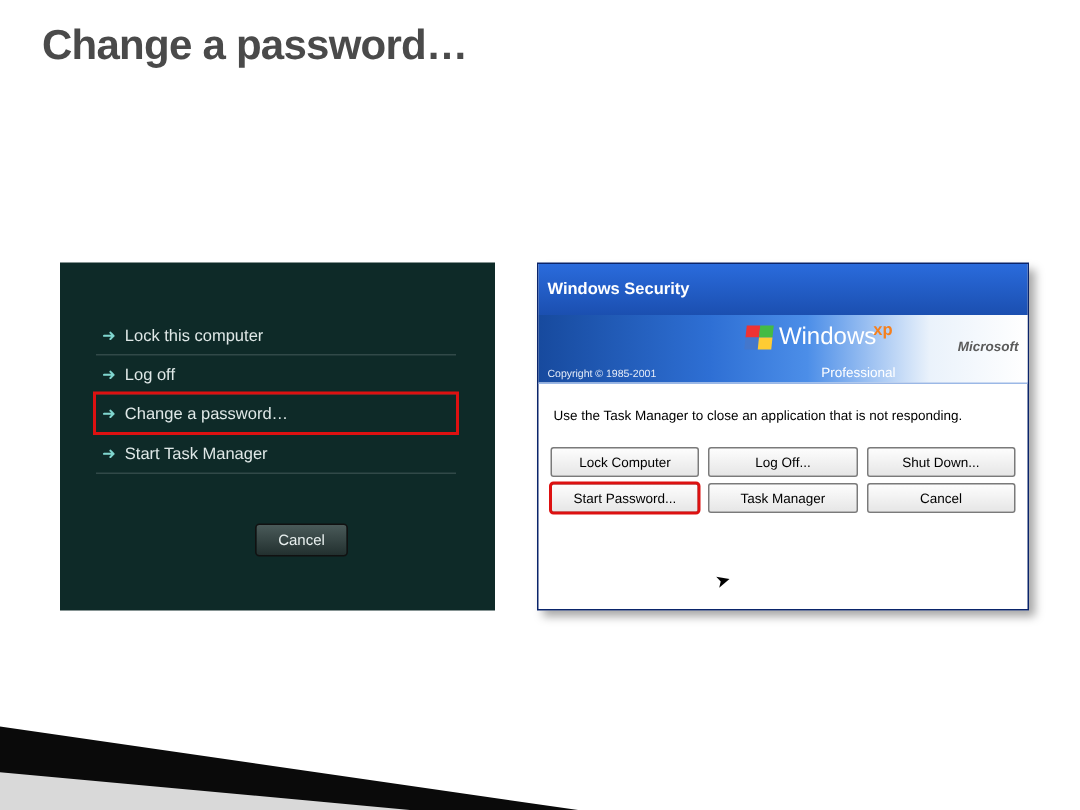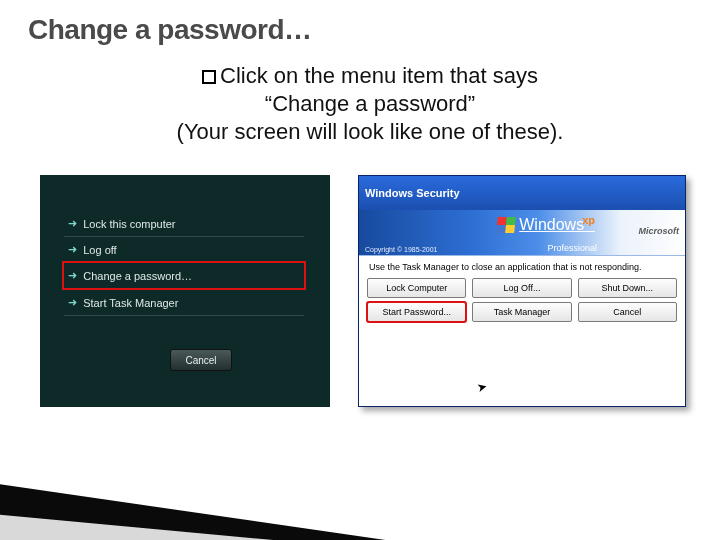--- a/index.html
+++ b/index.html
@@ -25,54 +25,49 @@
   
   .xp { width: 328px; height: 232px; background:#fff; font-family: Tahoma, sans-serif; font-size: 10px; color:#000; border:1px solid #0a246a; position:relative; box-shadow: 4px 4px 6px rgba(0,0,0,.35); }
   .xp .titlebar { height: 34px; background: linear-gradient(#2a6bdc,#1b4fb0); color:#fff; font-weight:700; display:flex; align-items:center; padding:0 6px; font-size:11px; }
   .xp .banner { height: 46px; background: linear-gradient(90deg,#174a9e 0%, #2e6fd4 35%, #4c8ee8 55%, #eaf2fb 80%, #fff 100%); position:relative; border-bottom:1px solid #9bb8e6; }
   .xp .banner .logo { position:absolute; right:88px; top:6px; display:flex; align-items:center; gap:4px; }
   .xp .banner .flag { width:18px; height:16px; display:grid; grid-template-columns:1fr 1fr; grid-template-rows:1fr 1fr; transform: skewX(-6deg); }
   .xp .banner .flag div:nth-child(1){background:#e33;}
   .xp .banner .flag div:nth-child(2){background:#4b4;}
   .xp .banner .flag div:nth-child(3){background:#47c;}
   .xp .banner .flag div:nth-child(4){background:#fc3;}
-  .xp .banner .wtxt { font-family: "Franklin Gothic Medium", Arial, sans-serif; font-size:16px; color:#fff;text-decoration:underline; }
+  .xp .banner .wtxt { font-family: "Franklin Gothic Medium", Arial, sans-serif; font-size:16px; color:#fff; }
   .xp .banner .wtxt .thin { font-weight:300; }
   .xp .banner .xp-sup { color:#f67f1b; font-size:11px; font-weight:700; position:relative; top:-6px; left:-2px; }
   .xp .banner .prof { position:absolute; right:88px; bottom:2px; font-size:9px; color:#fff; }
   .xp .banner .copy { position:absolute; left:6px; bottom:2px; font-size:7px; color:#e5ecf8; }
   .xp .banner .ms { position:absolute; right:6px; top:16px; color:#5a5a5a; font-size:9px; font-style:italic; font-weight:700; }
 
   .xp .group { margin:6px 8px 4px 8px; border:1px solid #c2c2c2; padding:16px 8px 8px 8px; position:relative; }
   .xp .group .legend { position:absolute; top:-7px; left:8px; background:#fff; padding:0 3px; font-size:10px; }
   .xp .row { display:flex; gap:10px; padding:2px 0; font-size:9px; }
   .xp .row .lbl { color:#000; }
-  .xp .hint { margin:6px 10px; font-size:9px; }
+  .xp .hint { margin:16px 10px; font-size:9px; }
 
   .xp .btnrow { display:flex; gap:6px; justify-content:center; margin:4px 8px; }
   .xp .btn { flex:1; height:20px; border:1px solid #7a7a7a; background: linear-gradient(#fdfdfd,#e6e6e6); border-radius:2px; font-size:9px; display:flex; align-items:center; justify-content:center; }
   .xp .btn.hl { outline:2px solid #d11; outline-offset:-1px; }
   .xp .cursor { position:absolute; left:118px; bottom:12px; font-size:12px; color:#000; transform:rotate(-15deg); }
 
   
   .swoosh { position:absolute; left:-30px; bottom:-20px; width:540px; height:140px; pointer-events:none; }
 
 </style>
 </head>
 <body>
 
 <div class="slide">
 
   <div class="title">Change a password…</div>
 
-  <div class="body-text">
-    <span class="bullet-box"></span><span>Click on the menu item that says</span><br>
-    <span>“Change a password”</span><br>
-    <span>(Your screen will look like one of these).</span>
-  </div>
 
   <div class="shots">
 
     <div class="vista">
       <div class="gutter">
         <div class="item">
           <span class="arrow">➜</span>
           <span>Lock this computer</span>
         </div>
         <div class="item">

